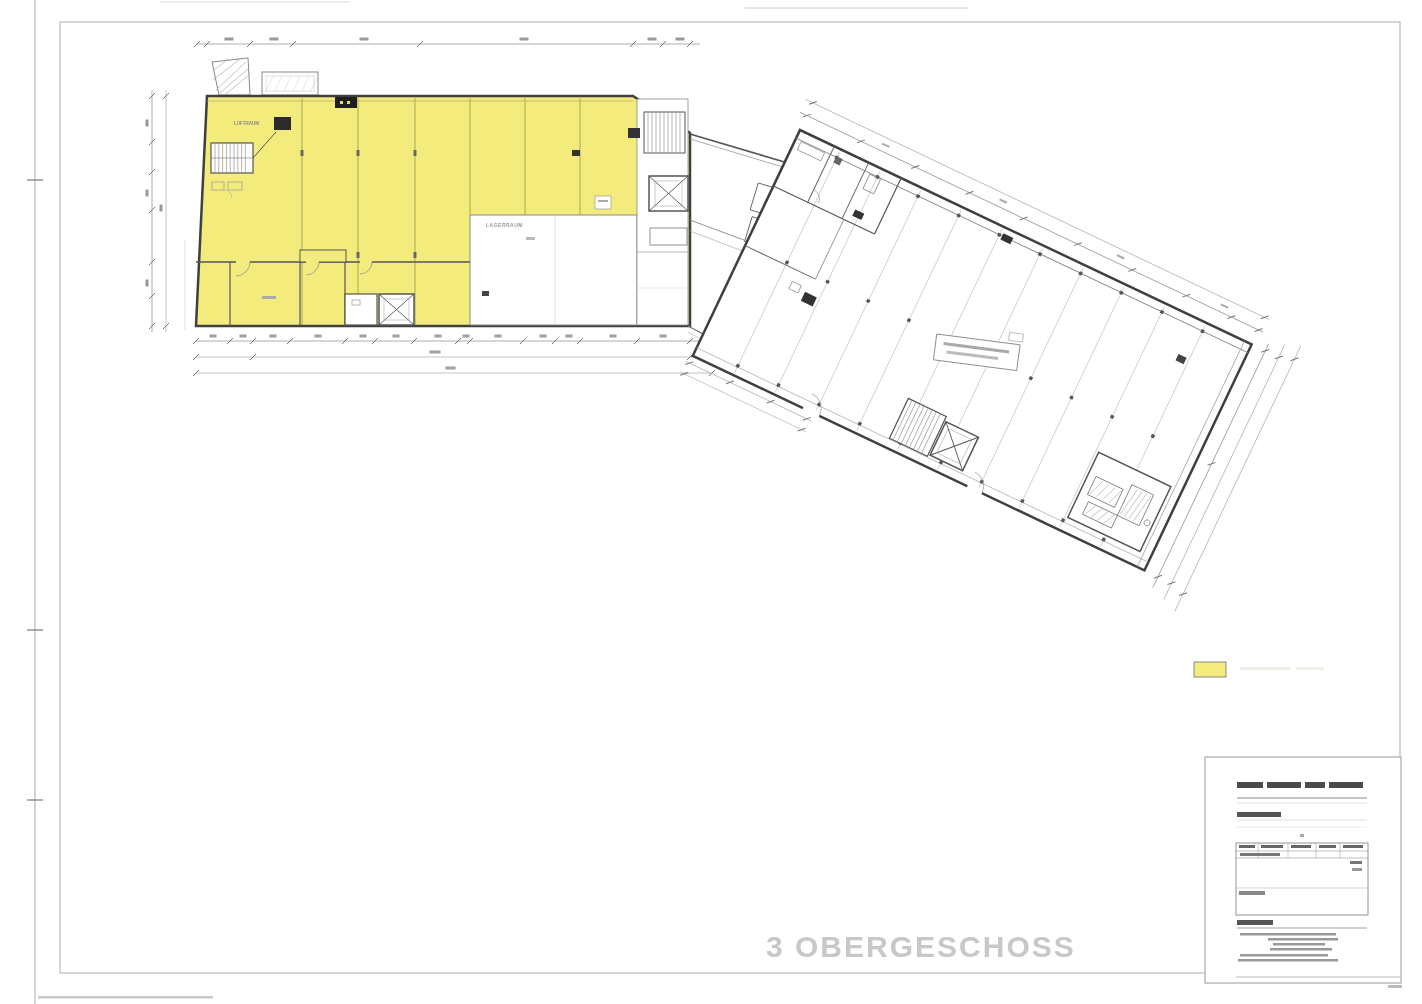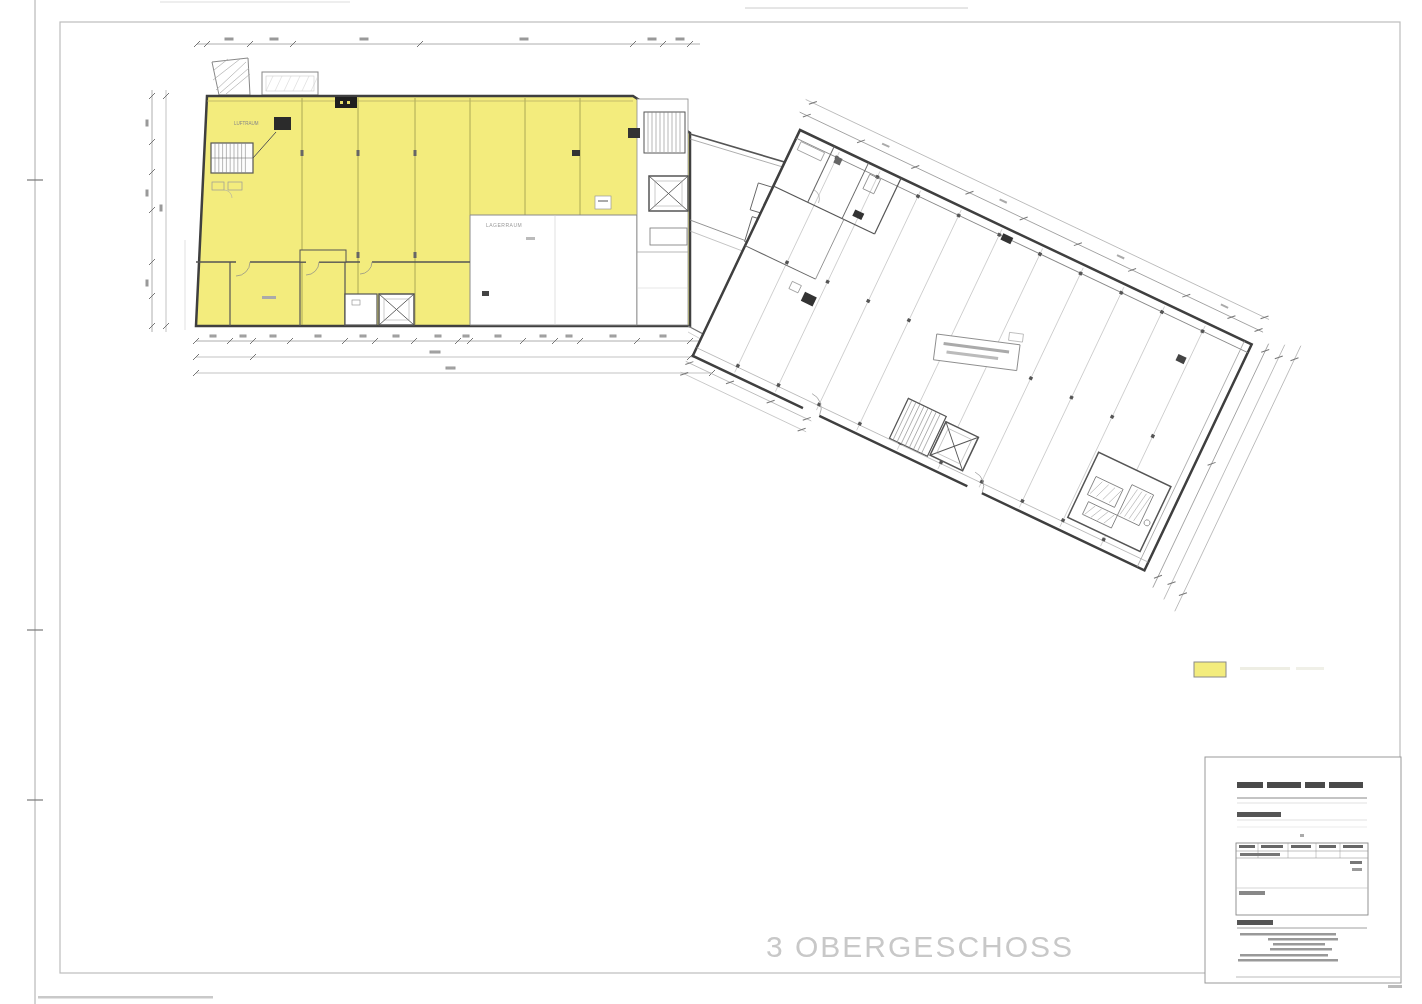--- a/index.html
+++ b/index.html
@@ -1,17 +1,17 @@
 <!DOCTYPE html>
 <html><head>
 <meta charset="utf-8">
 <style>
   html,body{margin:0;padding:0;background:#fff;}
   .page{position:relative;width:1422px;height:1004px;background:#ffffff;overflow:hidden;
-        font-family:"Liberation Sans", sans-serif;}
+        font-family:"Liberation Sans", sans-serif;font-weight:bold;}
   svg{position:absolute;left:0;top:0;}
   text{font-family:"Liberation Sans", sans-serif;}
   .floor-title{fill:#c8c8c8;font-size:30px;letter-spacing:2px;}
   .tiny-label{fill:#999;}
 </style>
 </head>
 <body>
 
 <div class="page">
 <svg width="1422" height="1004" viewBox="0 0 1422 1004">

